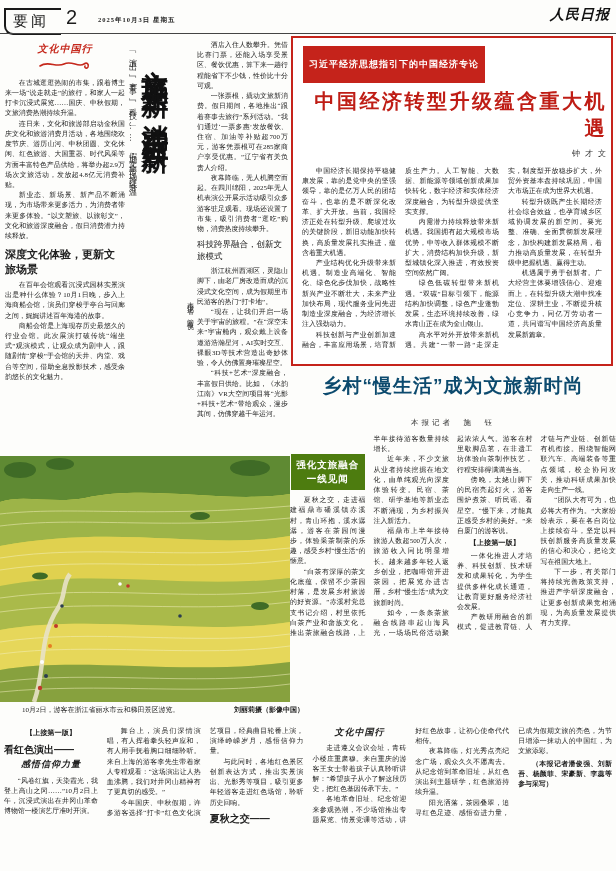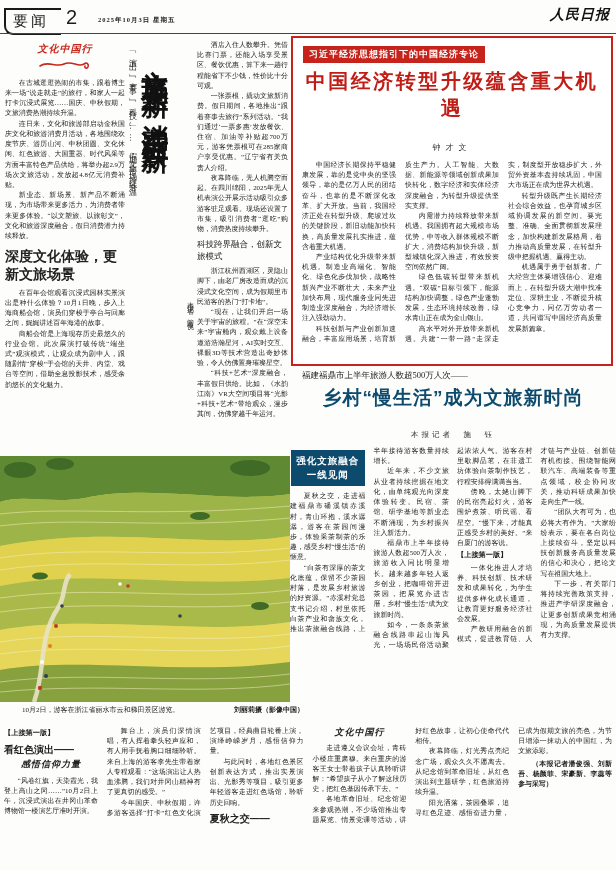--- a/index.html
+++ b/index.html
@@ -19,30 +19,30 @@
   .hdr-page{left:66px;top:6px;font-size:20px;font-family:"Liberation Sans",sans-serif;}
   .hdr-date{left:98px;top:16px;font-size:6.5px;font-weight:bold;letter-spacing:1px;}
   .hdr-masthead{
     right:6px;top:6px;font-size:14px;font-weight:bold;font-style:italic;
     letter-spacing:1px;color:#111;
   }
   .hdr-rule{left:0;top:33px;width:616px;height:1px;background:#444;}
   
   .para{margin:0;text-indent:2em;text-align:justify;}
   .bodytxt{font-size:6.9px;line-height:1.48;color:#222;}
-  .marker{font-weight:bold;font-size:7.2px;margin:2px 0;}
+  .marker{font-weight:bold;font-size:7.2px;margin:2px 0;text-align:center;}
   
   .cult-col{left:5px;top:40px;width:120px;height:414px;overflow:hidden;}
   .cult-logo{text-align:center;margin:2px 0 8px 0;}
   .cult-logo-text{
     color:#c5281c;font-weight:bold;font-style:italic;font-size:10px;letter-spacing:1px;
   }
   .cult-swirl{display:block;margin:1px auto 0 auto;}
   .cult-subhead{
-    font-family:"Liberation Sans",sans-serif;font-weight:bold;font-size:14px;
+    font-family:"Liberation Sans",sans-serif;font-weight:bold;font-size:11px;
     margin:6px 0 4px 0;line-height:1.3;
   }
   
   .v-side{
     left:126px;top:48px;height:404px;writing-mode:vertical-rl;
     font-size:8px;letter-spacing:4px;color:#222;
   }
   .v-title{
     left:137px;top:48px;height:410px;writing-mode:vertical-rl;
     font-family:"Liberation Sans","DejaVu Sans",sans-serif;font-weight:bold;
@@ -59,46 +59,46 @@
     margin:5px 0 4px 0;line-height:1.35;
   }
   
   .eco-box{
     left:291px;top:36px;width:322px;height:330px;background:#fff;
     border:2.5px solid #c5231b;box-sizing:border-box;
   }
   .eco-kicker{
     display:inline-block;margin:8px 0 0 10px;background:#c5231b;color:#fff;
     font-family:"Liberation Sans",sans-serif;font-weight:bold;font-size:9px;
-    padding:2px 6px;letter-spacing:1px;
+    padding:12px 6px;letter-spacing:1px;
   }
   .eco-headline{
-    text-align:center;color:#bf1d15;font-family:"Liberation Sans",sans-serif;
+    text-align:right;color:#bf1d15;font-family:"Liberation Sans",sans-serif;
     font-weight:bold;font-size:20px;letter-spacing:2.5px;margin:5px 4px 0 4px;
   }
-  .eco-byline{text-align:center;font-size:8px;letter-spacing:5px;margin-top:20px;color:#333;}
+  .eco-byline{text-align:right;font-size:8px;letter-spacing:5px;margin-top:6px;color:#333;}
   .eco-cols{
     margin:7px 9px 0 9px;height:232px;overflow:hidden;
     column-count:3;column-gap:9px;
   }
   
   .vil-zone{left:290px;top:370px;width:326px;height:348px;}
   .vil-kicker{font-size:8.5px;margin-left:12px;color:#222;}
   .vil-headline{
     text-align:center;font-family:"Liberation Sans",sans-serif;font-weight:bold;
     font-size:19px;letter-spacing:1px;margin-top:3px;color:#0c4a6e;
   }
   .vil-byline{text-align:center;font-size:7.5px;letter-spacing:3px;margin-top:19px;color:#333;}
   .vil-cols{
     margin-top:6px;height:288px;overflow:hidden;column-count:4;column-gap:8px;
   }
   .vil-badge{
-    background:#0c4a6e;color:#fff;font-family:"Liberation Sans",sans-serif;
+    background:#4d7c0f;color:#fff;font-family:"Liberation Sans",sans-serif;
     font-weight:bold;font-size:9.5px;text-align:center;padding:4px 2px;
-    margin:4px 1px 5px 1px;letter-spacing:1px;
+    margin:20px 1px 5px 1px;letter-spacing:1px;
   }
   
   .photo{left:0;top:456px;width:290px;height:246px;}
   .caption-row{
     left:22px;top:706px;width:282px;display:flex;justify-content:space-between;
     font-size:7px;line-height:1.3;
   }
   .caption-credit{font-weight:bold;white-space:nowrap;margin-left:0;}
   
   .bottom-strip{
@@ -165,21 +165,20 @@
       <p class="para">科技创新与产业创新加速融合，丰富应用场景，培育新质生产力。人工智能、大数据、新能源等领域创新成果加快转化，数字经济和实体经济深度融合，为转型升级提供坚实支撑。</p>
       <p class="para">内需潜力持续释放带来新机遇。我国拥有超大规模市场优势，中等收入群体规模不断扩大，消费结构加快升级，新型城镇化深入推进，有效投资空间依然广阔。</p>
       <p class="para">绿色低碳转型带来新机遇。“双碳”目标引领下，能源结构加快调整，绿色产业蓬勃发展，生态环境持续改善，绿水青山正在成为金山银山。</p>
       <p class="para">高水平对外开放带来新机遇。共建“一带一路”走深走实，制度型开放稳步扩大，外贸外资基本盘持续巩固，中国大市场正在成为世界大机遇。</p>
       <p class="para">转型升级既产生长期经济社会综合效益，也孕育城乡区域协调发展的新空间。要完整、准确、全面贯彻新发展理念，加快构建新发展格局，着力推动高质量发展，在转型升级中把握机遇、赢得主动。</p>
       <p class="para">机遇属于勇于创新者。广大经营主体要增强信心、迎难而上，在转型升级大潮中找准定位、深耕主业，不断提升核心竞争力，同亿万劳动者一道，共同谱写中国经济高质量发展新篇章。</p>
     </div>
 </div>
 
 <div class="abs vil-zone">
-  <div class="vil-kicker">福建福鼎市上半年旅游人数超500万人次——</div>
   <div class="vil-headline">乡村“慢生活”成为文旅新时尚</div>
   <div class="vil-byline">本报记者　施　钰</div>
   <div class="vil-cols bodytxt">
     <div class="vil-badge">强化文旅融合一线见闻</div>
     <div>
         <p class="para">夏秋之交，走进福建福鼎市磻溪镇赤溪村，青山环抱，溪水潺潺，游客在茶园间漫步，体验采茶制茶的乐趣，感受乡村“慢生活”的惬意。</p>
         <p class="para">“白茶有深厚的茶文化底蕴，保留不少茶园村落，是发展乡村旅游的好资源。”赤溪村党总支书记介绍，村里依托白茶产业和畲族文化，推出茶旅融合线路，上半年接待游客数量持续增长。</p>
         <p class="para">近年来，不少文旅从业者持续挖掘在地文化，由单纯观光向深度体验转变。民宿、茶馆、研学基地等新业态不断涌现，为乡村振兴注入新活力。</p>
         <p class="para">福鼎市上半年接待旅游人数超500万人次，旅游收入同比明显增长。越来越多年轻人返乡创业，把咖啡馆开进茶园，把展览办进古厝，乡村“慢生活”成为文旅新时尚。</p>
         <p class="para">如今，一条条茶旅融合线路串起山海风光，一场场民俗活动聚起浓浓人气。游客在村里歇脚品茗，在非遗工坊体验白茶制作技艺，行程安排得满满当当。</p>

